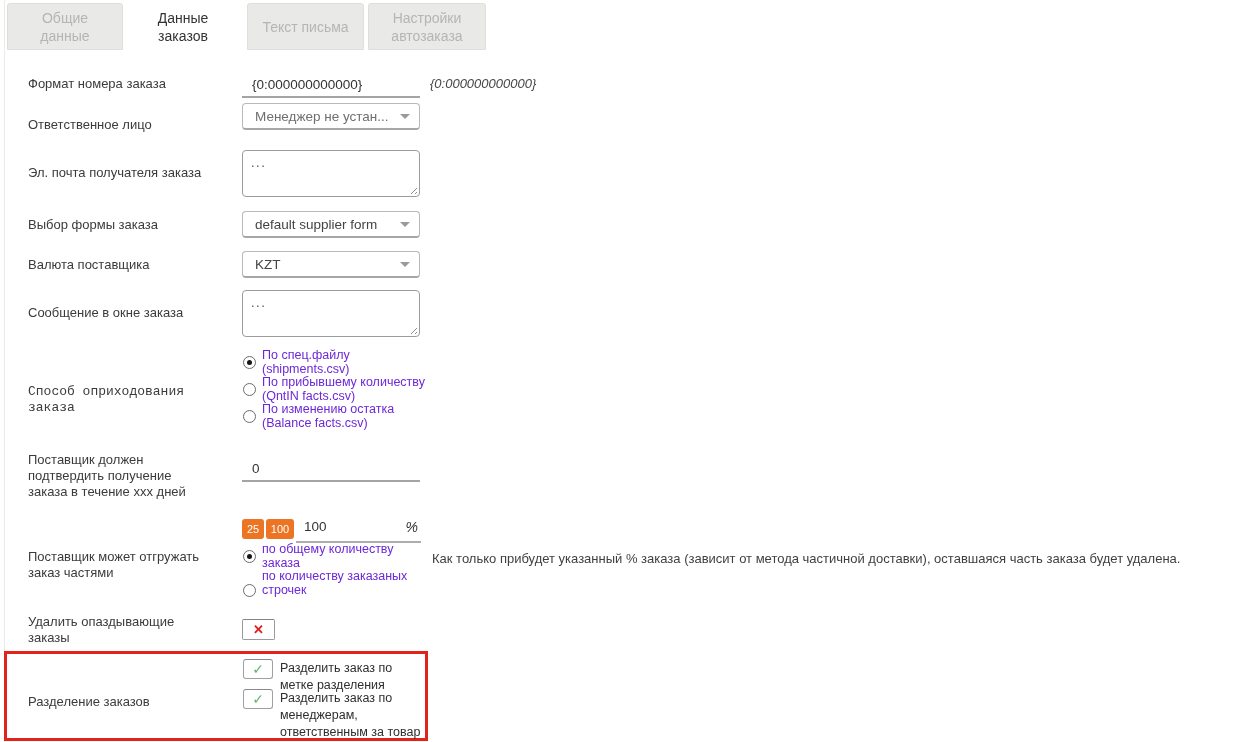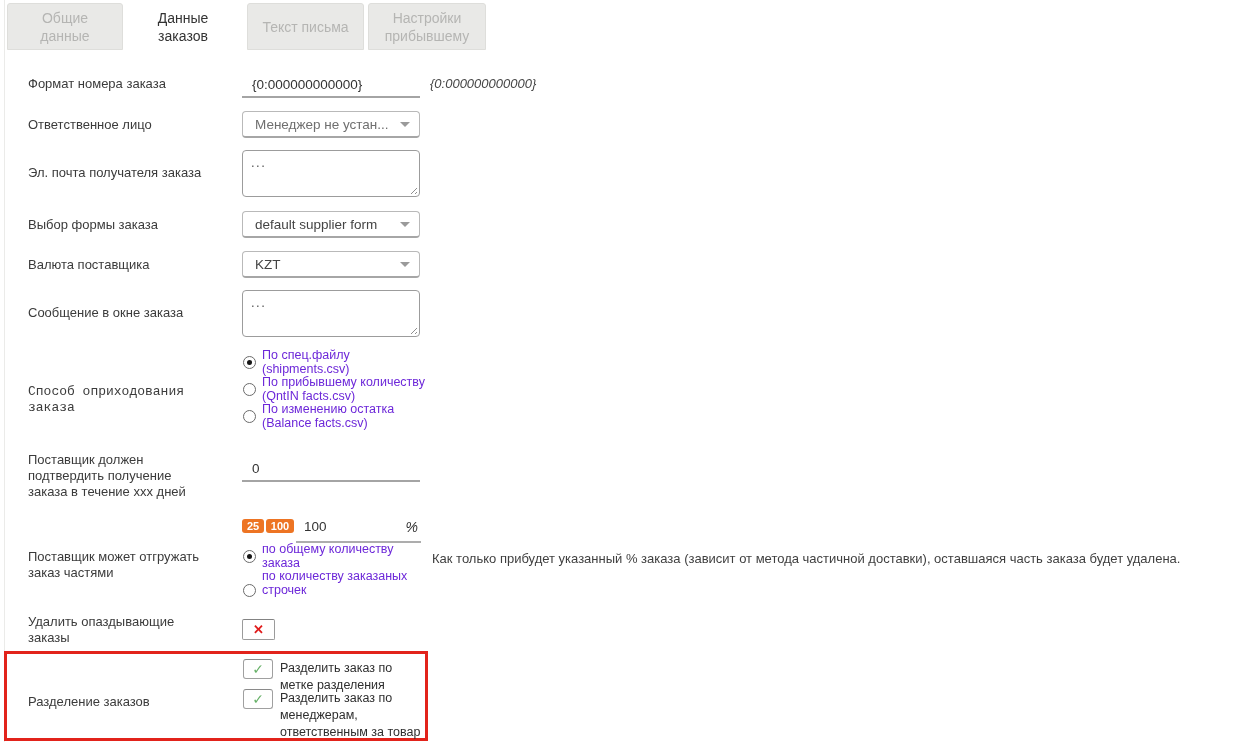--- a/index.html
+++ b/index.html
@@ -53,23 +53,23 @@
     background:repeating-linear-gradient(135deg,transparent 0 2px,#8f8f8f 2px 3px);
     clip-path:polygon(100% 0,0 100%,100% 100%);
   }
 
   .opt{position:absolute;display:flex;align-items:center;gap:6px;min-height:27px;}
   .radio{flex:none;width:13px;height:13px;box-sizing:border-box;border:1px solid #6b6b6b;border-radius:50%;background:#fff;position:relative;}
   .radio.checked::after{content:"";position:absolute;left:3px;top:3px;width:5px;height:5px;border-radius:50%;background:#161616;}
   .opt-label{font-size:12.5px;line-height:13.5px;white-space:pre-line;color:#6d28d9;}
 
   .preset{
-    position:absolute;box-sizing:border-box;height:14px;border:none;border-radius:3px;
+    position:absolute;box-sizing:border-box;height:20px;border:none;border-radius:3px;
     background:#ed7423;color:#fff;font-family:"Liberation Sans",sans-serif;
-    font-size:11px;font-weight:bold;display:flex;align-items:center;justify-content:center;cursor:pointer;
+    font-size:11px;font-weight:normal;display:flex;align-items:center;justify-content:center;cursor:pointer;
   }
   .pct-wrap{position:absolute;left:296px;top:517px;width:125px;height:24px;border-bottom:2px solid #adadad;}
   .pct-wrap input{
     border:none;outline:none;background:transparent;width:80px;
     font-family:"Liberation Sans",sans-serif;font-size:13.5px;color:#333;padding:2px 0 0 8px;
   }
   .pct-unit{position:absolute;right:3px;top:2px;font-style:italic;font-size:14px;color:#333;}
 
   .xbox{
     position:absolute;left:242px;top:619px;width:33px;height:21px;box-sizing:border-box;
@@ -98,28 +98,28 @@
 
 <div class="page">
   <div class="vline"></div>
 
   <div class="tab gray" style="left:7px;width:116px;">Общие
 данные</div>
   <div class="tab active" style="left:123px;width:120px;">Данные
 заказов</div>
   <div class="tab gray" style="left:247px;width:117px;">Текст письма</div>
   <div class="tab gray" style="left:368px;width:118px;">Настройки
-прибывшему</div>
+автозаказа</div>
 
   <div class="flabel" style="top:76px;width:205px;">Формат номера заказа</div>
   <input class="uinput" style="left: 242px; top: 74px;" type="text" value="{0:000000000000}">
   <div class="hintx" style="left:430px;top:76px;">{0:000000000000}</div>
 
   <div class="flabel" style="top:117px;width:205px;">Ответственное лицо</div>
-  <div class="sel muted" style="left:242px;top:111px;">
+  <div class="sel muted" style="left:242px;top:103px;">
     <span class="txt">Менеджер не устан...</span>
     <span class="arrow"></span>
   </div>
 
   <div class="flabel" style="top:165px;width:205px;">Эл. почта получателя заказа</div>
   <div class="ta-wrap" style="left:242px;top:150px;">
     <textarea style="">...</textarea>
     <span class="grip"></span>
   </div>
 

